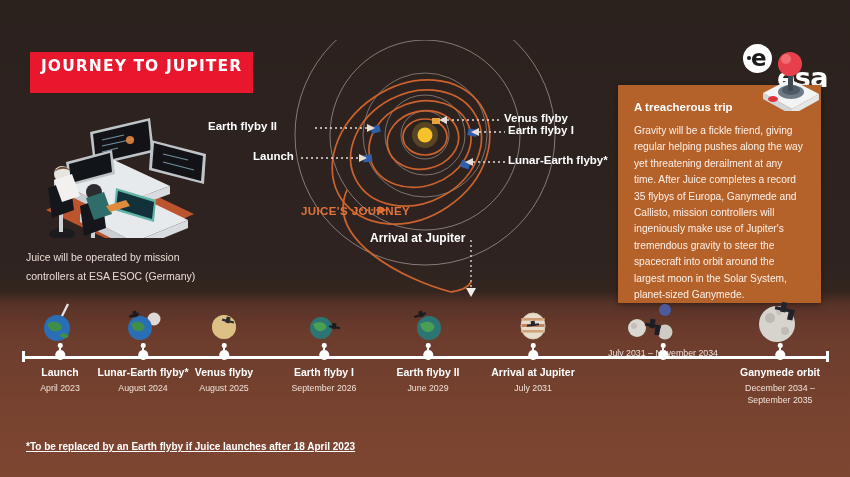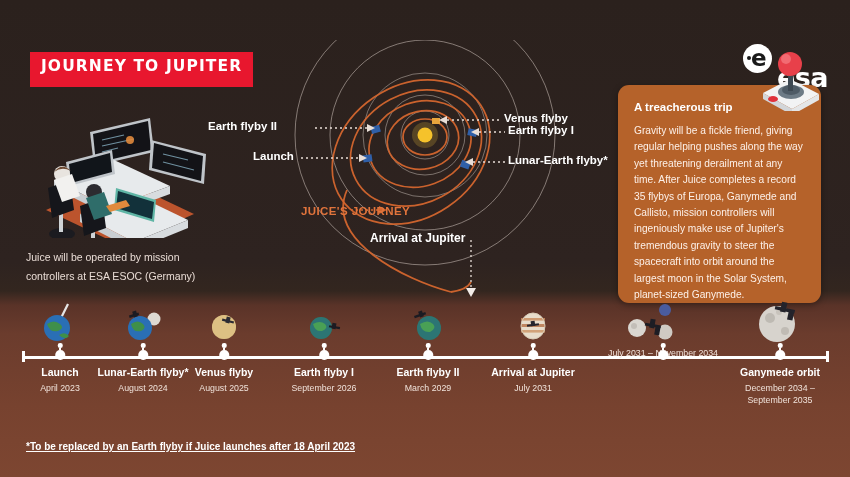--- a/index.html
+++ b/index.html
@@ -18,21 +18,21 @@
         #33261f 61%,
         #5a3328 64%,
         #6b3c2d 70%,
         #77422f 85%,
         #7d4631 100%);
   }
   
   .title-banner{
     position:absolute;left:30px;top:52px;
     background:#e8172e;
-    padding:5px 11px 12px 11px;
+    padding:5px 11px 18px 11px;
     letter-spacing:1.1px;
   }
   .title-banner span{
     color:#ffffff;font-weight:bold;font-size:15.5px;
     font-family:"DejaVu Sans", sans-serif;
   }
   
   .esa-logo{position:absolute;right:22px;top:24px;display:flex;align-items:center;gap:5px;}
   .esa-mark{width:29px;height:29px;border-radius:50%;background:#ffffff;position:relative;}
   .esa-mark .dot{position:absolute;left:4px;top:12px;width:4px;height:4px;border-radius:50%;background:#1a1a1a;}
@@ -58,21 +58,21 @@
     letter-spacing:0.4px;
     text-align:center;
   }
   .arrival-label{
     position:absolute;left:370px;top:231px;
     color:#ffffff;font-weight:bold;font-size:12px;white-space:nowrap;
   }
   
   .side-panel{
     position:absolute;left:618px;top:85px;width:203px;height:218px;
-    background:#b5622a;border-radius:11px;
+    background:#b5622a;border-radius:1px;
     box-shadow:0 2px 6px rgba(0,0,0,.35);
   }
   .side-panel h3{
     margin:0;padding:16px 16px 0 16px;
     color:#ffffff;font-size:11.5px;font-weight:bold;
   }
   .side-panel p{
     margin:0;padding:10px 14px 0 16px;
     color:#fdf0e8;font-size:10.2px;line-height:16.4px;
   }
@@ -342,21 +342,21 @@
           <g fill="#1b1b22">
             <rect x="10" y="14" width="12" height="2.4" transform="rotate(-20 16 15)"></rect>
             <rect x="15" y="11" width="4" height="6" transform="rotate(-20 17 14)"></rect>
           </g>
         </svg>
       </div>
       <div class="tl-smalldot"></div>
       <div class="tl-stem"></div>
       <div class="tl-node"></div>
       <div class="tl-label">Earth flyby II</div>
-      <div class="tl-date">March 2029</div>
+      <div class="tl-date">June 2029</div>
     </div>
 
     <div class="tl-item" style="left:478px;width:110px;">
       <div class="tl-icon">
         <svg viewBox="0 0 44 44" width="44" height="44">
           <ellipse cx="22" cy="26" rx="12" ry="13" fill="#e8ddcb"></ellipse>
           <g opacity=".85">
             <rect x="10" y="18" width="24" height="2.6" fill="#c98f62"></rect>
             <rect x="10" y="24" width="24" height="3" fill="#b9784e"></rect>
             <rect x="10" y="30" width="24" height="2.6" fill="#cf9a6d"></rect>

